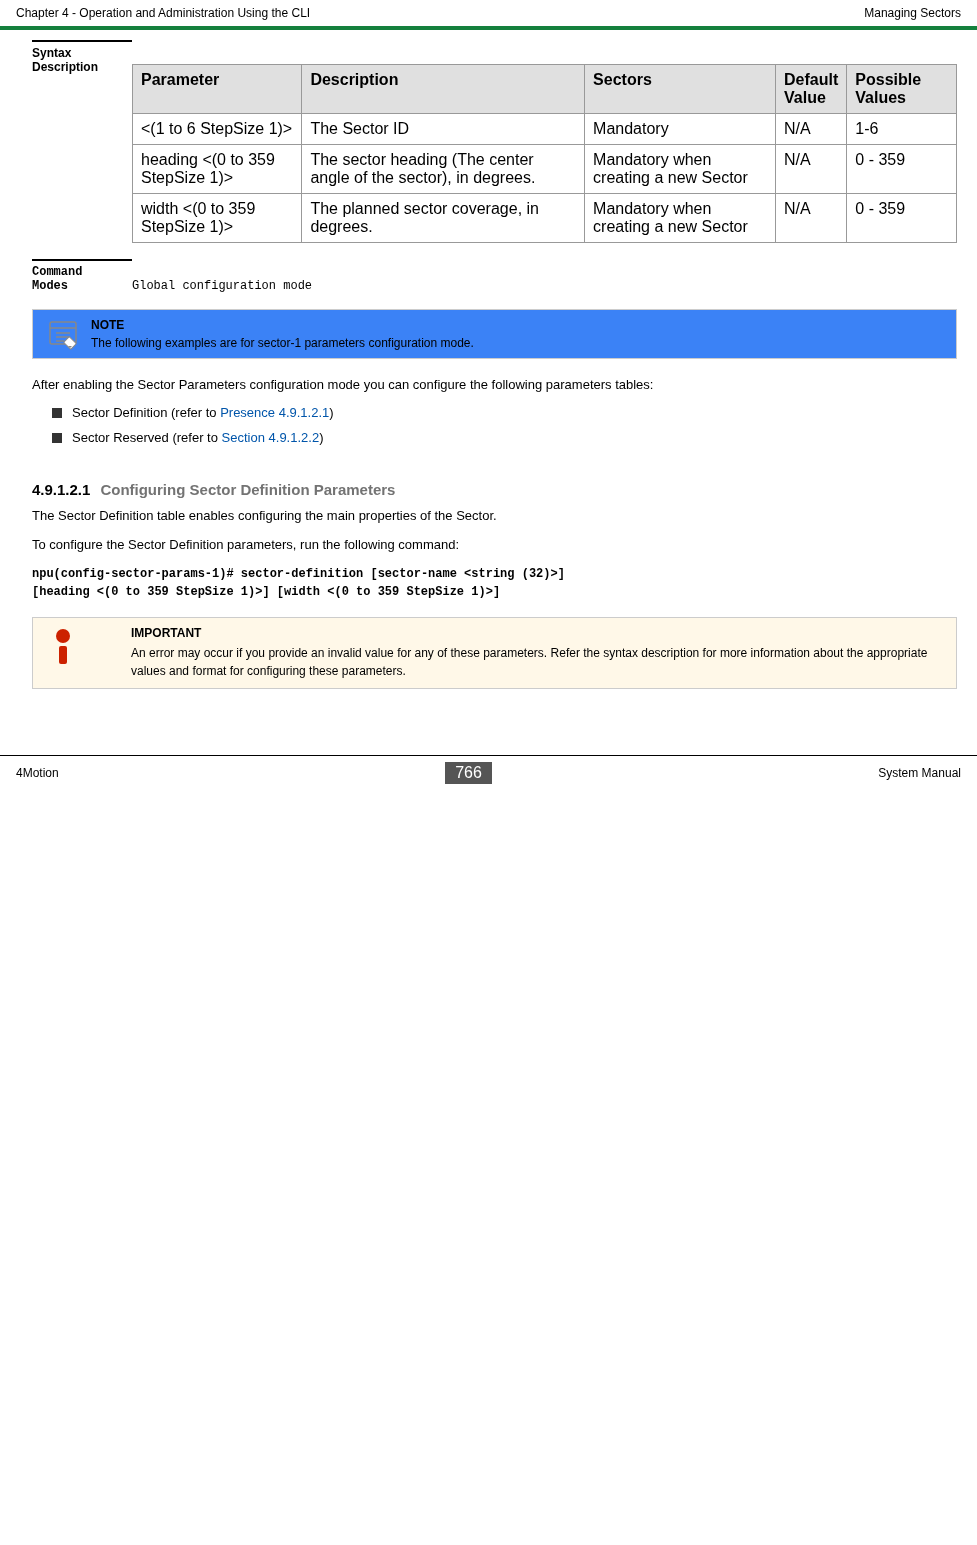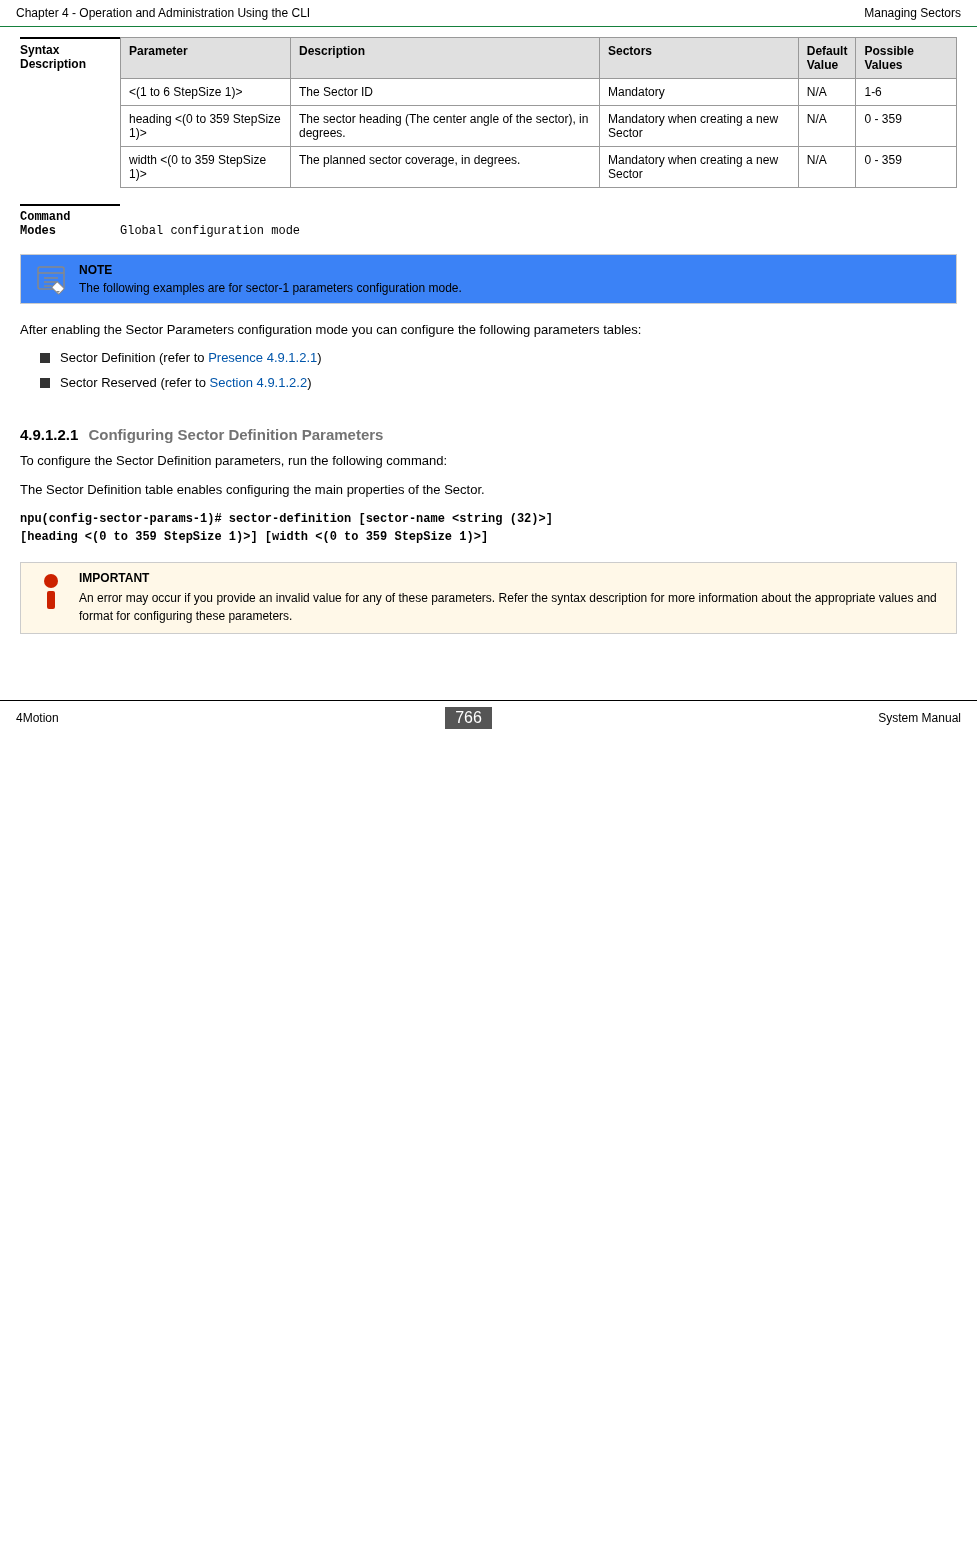--- a/index.html
+++ b/index.html
@@ -11,27 +11,27 @@
       width: 977px;
       min-height: 1545px;
     }
 
     
     .page-header {
       display: flex;
       justify-content: space-between;
       align-items: center;
       padding: 6px 16px;
-      border-bottom: 1px solid #15803d;
+      border-bottom: 4px solid #15803d;
       font-size: 12px;
     }
 
     
     .content {
-      padding: 10px 20px 20px 20px;
+      padding: 10px 20px 20px 32px;
     }
 
     
     .section-label-row {
       display: flex;
       align-items: flex-start;
       margin-bottom: 10px;
     }
     .section-label {
       font-weight: bold;
@@ -39,21 +39,22 @@
       min-width: 100px;
       padding-right: 10px;
       border-top: 2px solid #000;
       padding-top: 4px;
     }
 
     
     table {
       border-collapse: collapse;
       width: 100%;
-      font-size: 12px;
+      font-size: 16px;
+      margin-top: 24px;
     }
     table th {
       background: #e0e0e0;
       border: 1px solid #999;
       padding: 6px 8px;
       font-weight: bold;
       text-align: left;
       vertical-align: top;
     }
     table td {
@@ -176,20 +177,21 @@
     .cmd-bold { font-weight: bold; }
 
     
     .important-box {
       display: flex;
       align-items: flex-start;
       background: #fff8e8;
       border: 1px solid #ccc;
       margin: 16px 0;
       padding: 8px 12px;
+      gap: 40px;
     }
     .important-icon {
       width: 36px;
       min-width: 36px;
       margin-right: 10px;
       display: flex;
       justify-content: center;
       padding-top: 2px;
     }
     .important-content { flex: 1; }
@@ -320,22 +322,22 @@
         Sector Reserved (refer to <a class="link-text">Section 4.9.1.2.2</a>)
       </span>
     </li>
   </ul>
 
   <div class="subsection-heading-row">
     <span class="subsection-number">4.9.1.2.1</span>
     <span class="subsection-heading-teal">Configuring Sector Definition Parameters</span>
   </div>
 
+  <div class="body-text">The Sector Definition table enables configuring the main properties of the Sector.</div>
   <div class="body-text">To configure the Sector Definition parameters, run the following command:</div>
-  <div class="body-text">The Sector Definition table enables configuring the main properties of the Sector.</div>
 
   <div class="command-line">
     <span class="cmd-bold">npu(config-sector-params-1)# sector-definition</span> [sector-name &lt;string (32)&gt;]<br>
     [heading &lt;(0 to 359 StepSize 1)&gt;] [width &lt;(0 to 359 StepSize 1)&gt;]
   </div>
 
   <div class="important-box">
     <div class="important-icon">
       <svg width="28" height="38" viewBox="0 0 28 38" xmlns="http://www.w3.org/2000/svg">
 

